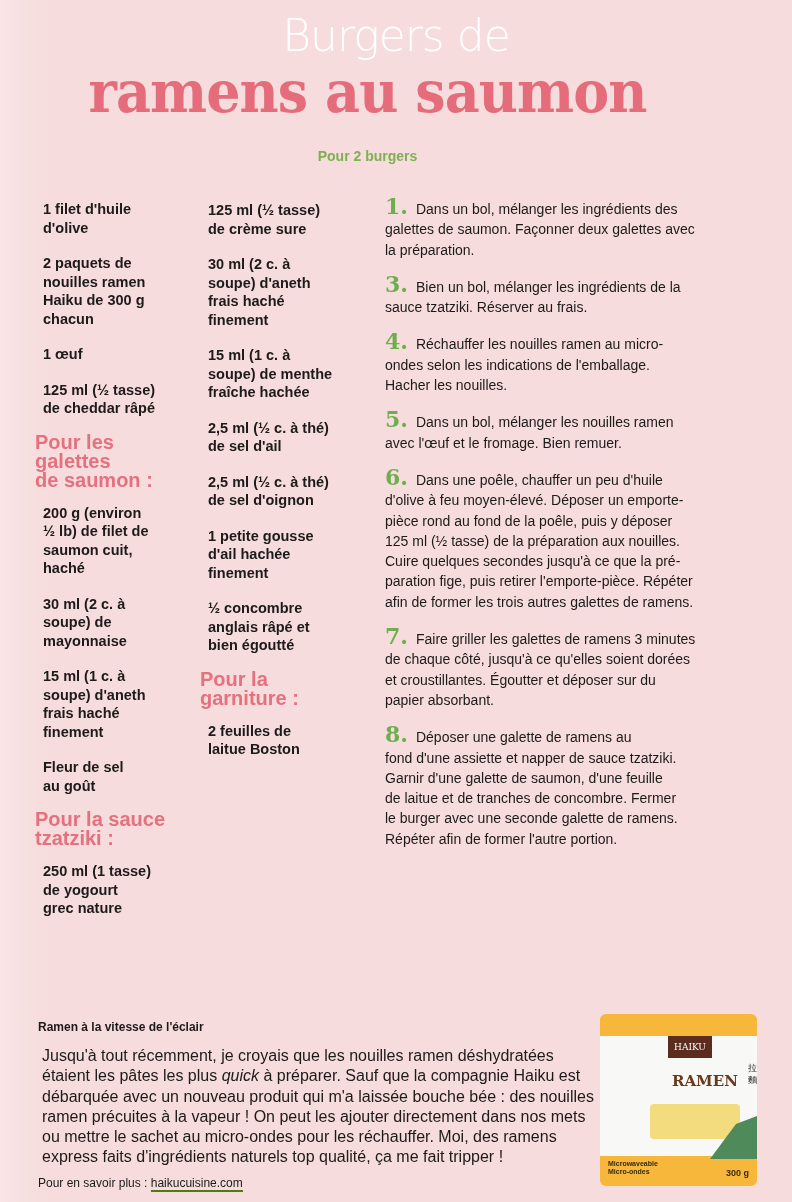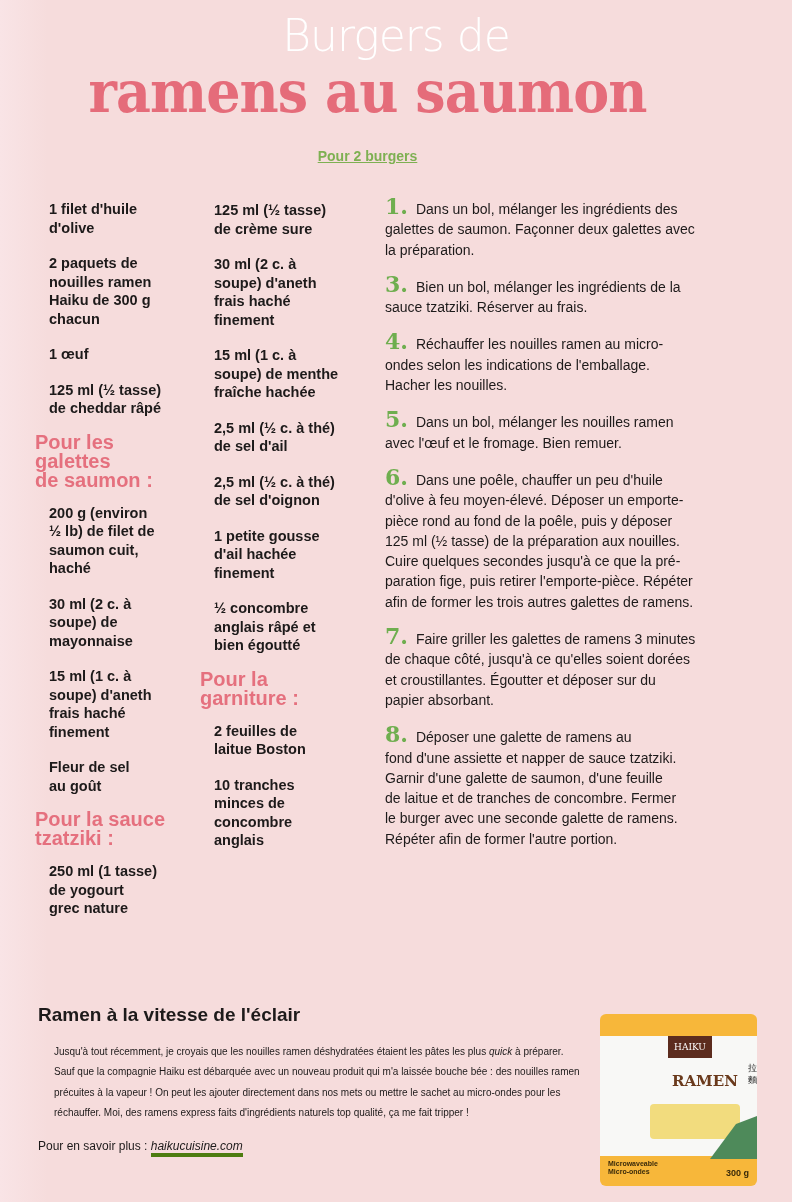--- a/index.html
+++ b/index.html
@@ -18,45 +18,45 @@
   }
   .title-main {
     position: absolute; left: 0; width: 735px; top: 62px;
     text-align: center; color: #e56c7a;
     font-family: "DejaVu Serif", serif; font-weight: bold;
     font-size: 58px; line-height: 60px; letter-spacing: -1px;
     transform: scaleX(0.93); transform-origin: center;
   }
   .servings {
     position: absolute; left: 0; width: 735px; top: 148px;
-    text-align: center; color: #7eb052; font-weight: bold; font-size: 14px; text-decoration: underline;
+    text-align: center; color: #7eb052; font-weight: bold; font-size: 14px;
   }
   .col {
     position: absolute; font-size: 14.5px; line-height: 18.5px; font-weight: bold;
   }
   .col1 { left: 35px; top: 200px; width: 160px; }
   .col2 { left: 200px; top: 201px; width: 165px; }
-  .ing { margin: 0 0 17px 14px; white-space: pre-line; }
+  .ing { margin: 0 0 17px 8px; white-space: pre-line; }
   .subhead { color: #e5707e; font-size: 20px; line-height: 19px; margin: -2px 0 14px 0; white-space: pre-line; }
   .steps {
     position: absolute; left: 385px; top: 196px; width: 380px;
     font-size: 14px; line-height: 20.3px;
   }
   .step { margin: 0 0 14px 0; white-space: pre-line; }
   .step-num {
     color: #6fae4f; font-family: "DejaVu Serif", serif; font-weight: bold;
     font-size: 22px; margin-right: 8px;
   }
   .box {
     position: absolute; left: 38px; top: 1004px; width: 560px;
   }
-  .box h2 { margin: 0 0 12px 0; font-size: 19px; font-weight: bold; }
-  .box p { margin: 16px; font-size: 10px; line-height: 20.3px; }
+  .box h2 { margin: 16px 0 12px 0; font-size: 12px; font-weight: bold; }
+  .box p { margin: 4px; font-size: 16px; line-height: 20.3px; }
   .box .more { margin-top: 8px; font-size: 12px; }
-  .box .link { border-bottom: 4px solid #4d7c0f; font-style: italic; }
+  .box .link { border-bottom: 2px solid #4d7c0f; }
   .product {
     position: absolute; left: 600px; top: 1014px; width: 157px; height: 172px;
     background: #f7b73a; border-radius: 6px; overflow: hidden;
   }
   .product .white { position: absolute; left: 0; top: 22px; width: 175px; height: 120px; background: #f8f8f6; }
   .product .logo { position: absolute; left: 68px; top: 22px; width: 44px; height: 22px; background: #5c2c1e; color: #fff; font-family: "DejaVu Serif", serif; font-size: 9px; text-align: center; line-height: 22px; }
   .product .name { position: absolute; left: 72px; top: 58px; font-family: "DejaVu Serif", serif; font-size: 15px; color: #6a3a1c; font-weight: bold; }
   .product .noodles { position: absolute; left: 50px; top: 90px; width: 90px; height: 35px; background: #f2dc7e; border-radius: 4px; }
   .product .hills { position: absolute; left: 110px; top: 95px; width: 65px; height: 50px; background: #4e8a5a; clip-path: polygon(0 100%, 40% 30%, 100% 0, 100% 100%); }
   .product .weight { position: absolute; right: 8px; bottom: 8px; font-size: 9px; font-weight: bold; color: #3a2a0a; }
@@ -118,24 +118,20 @@
     <div class="ing">1 petite gousse
 d'ail hachée
 finement</div>
     <div class="ing">½ concombre
 anglais râpé et
 bien égoutté</div>
     <div class="subhead">Pour la
 garniture :</div>
     <div class="ing">2 feuilles de
 laitue Boston</div>
-    <div class="ing">10 tranches
-minces de
-concombre
-anglais</div>
   </div>
 
 <div class="steps" id="steps">
     <div class="step"><span class="step-num">1.</span><span>Dans un bol, mélanger les ingrédients des
 galettes de saumon. Façonner deux galettes avec
 la préparation.</span></div>
     <div class="step"><span class="step-num">3.</span><span>Bien un bol, mélanger les ingrédients de la
 sauce tzatziki. Réserver au frais.</span></div>
     <div class="step"><span class="step-num">4.</span><span>Réchauffer les nouilles ramen au micro-
 ondes selon les indications de l'emballage.

